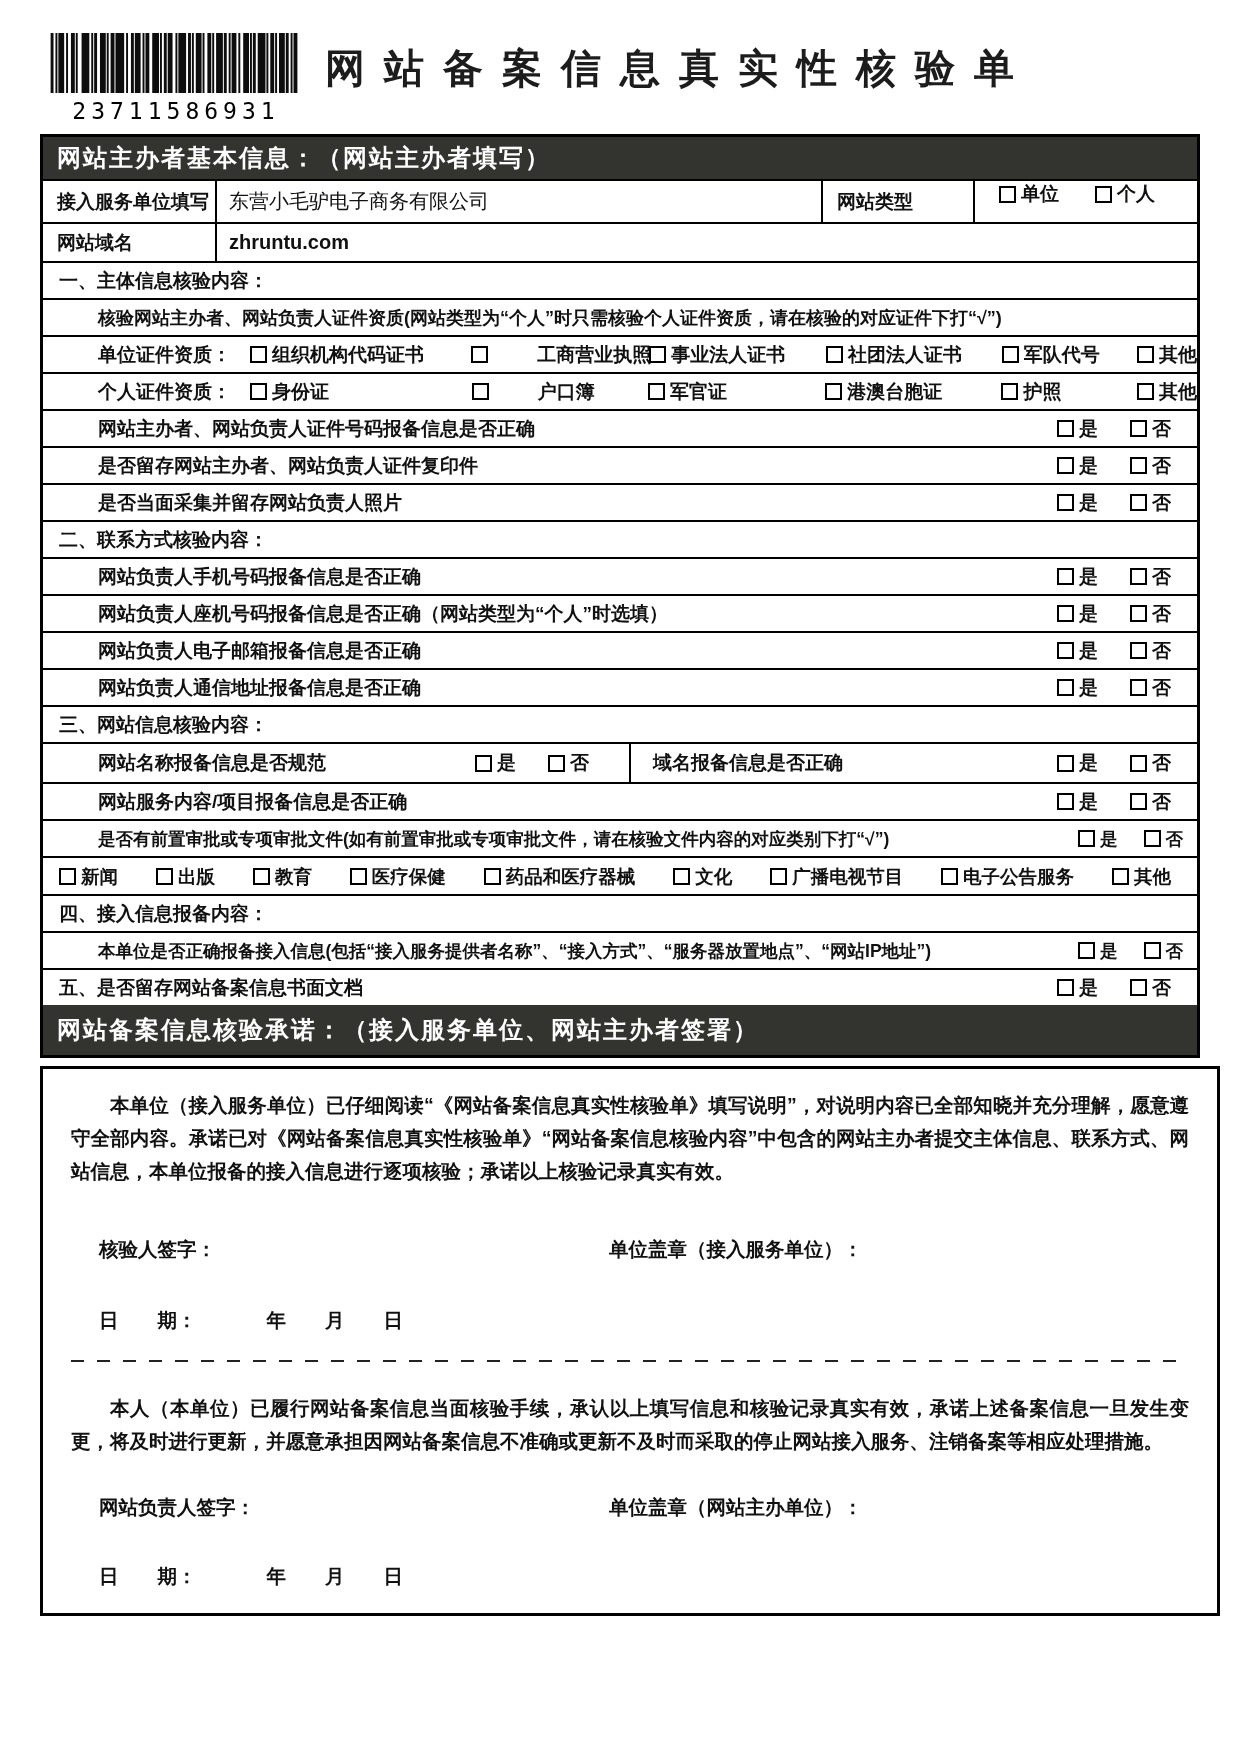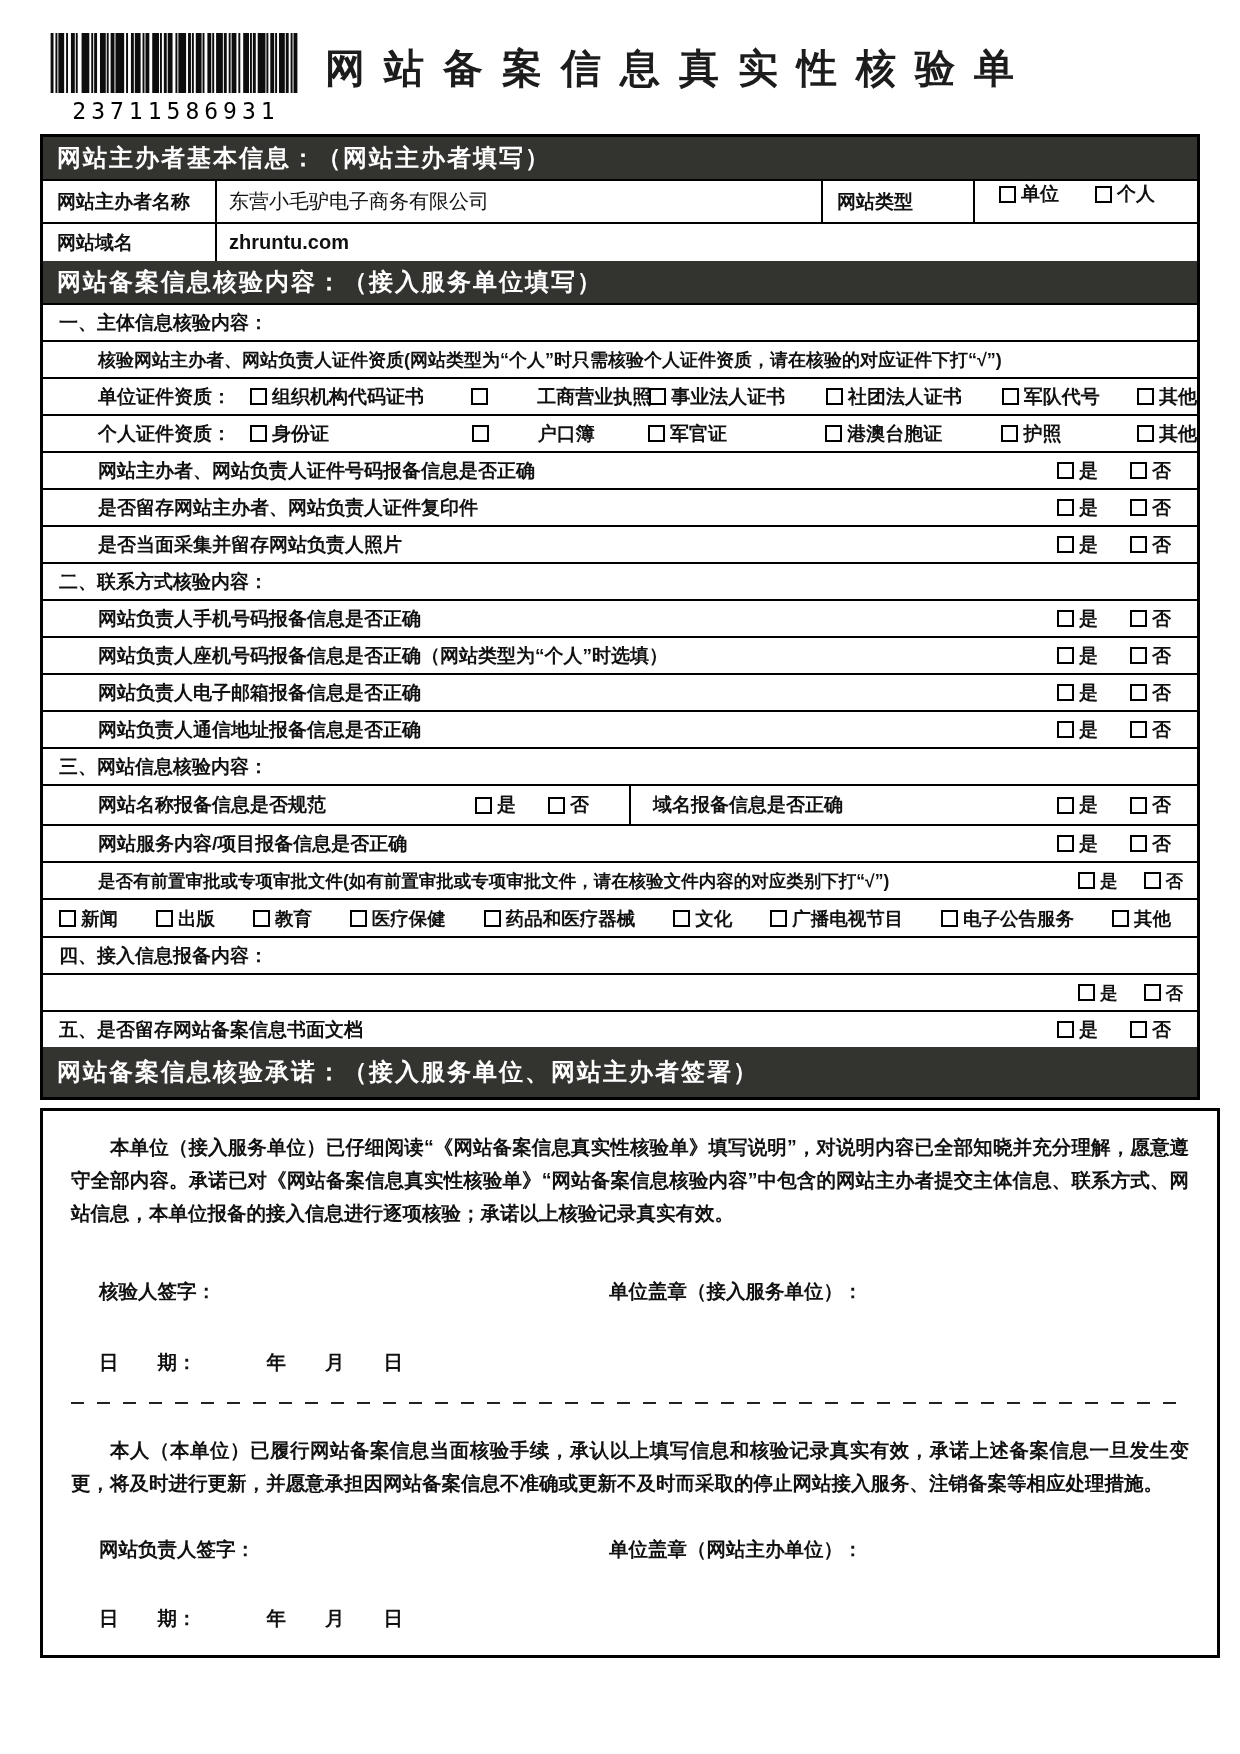--- a/index.html
+++ b/index.html
@@ -118,21 +118,21 @@
     <div class="title">网站备案信息真实性核验单</div>
   </div>
 
   <div class="tbl">
 
     <div class="bar">
       <span>网站主办者基本信息：（网站主办者填写）</span>
     </div>
 
     <div class="row r-name">
-      <div class="c-label">网站主办者名称</div>
+      <div class="c-label">接入服务单位填写</div>
       <div class="c-value">
         <span class="v-name">东营小毛驴电子商务有限公司</span>
       </div>
       <div class="c-type">网站类型</div>
       <div class="c-typeopts">
         <span class="opt">
             <span class="cb"></span>
             <span>单位</span>
           </span>
         <span class="opt">
@@ -142,23 +142,20 @@
       </div>
     </div>
 
     <div class="row r-domain">
       <div class="c-label">网站域名</div>
       <div class="c-value">
         <span class="v-domain">zhruntu.com</span>
       </div>
     </div>
 
-    <div class="bar">
-      <span>网站备案信息核验内容：（接入服务单位填写）</span>
-    </div>
 
     <div class="row sect">
       <span>一、主体信息核验内容：</span>
     </div>
 
     <div class="row note">
       <span>核验网站主办者、网站负责人证件资质(网站类型为“个人”时只需核验个人证件资质，请在核验的对应证件下打“√”)</span>
     </div>
 
     <div class="row certrow">
@@ -417,20 +414,21 @@
           <span class="cb"></span>
           <span>其他</span>
         </span>
     </div>
 
     <div class="row sect">
       <span>四、接入信息报备内容：</span>
     </div>
 
     <div class="row qinline">
+      <span class="qt">本单位是否正确报备接入信息(包括“接入服务提供者名称”、“接入方式”、“服务器放置地点”、“网站IP地址”)</span>
       <span class="yn">
         <span class="opt">
             <span class="cb"></span>
             <span>是</span>
           </span>
         <span class="opt">
             <span class="cb"></span>
             <span>否</span>
           </span>
       </span>

